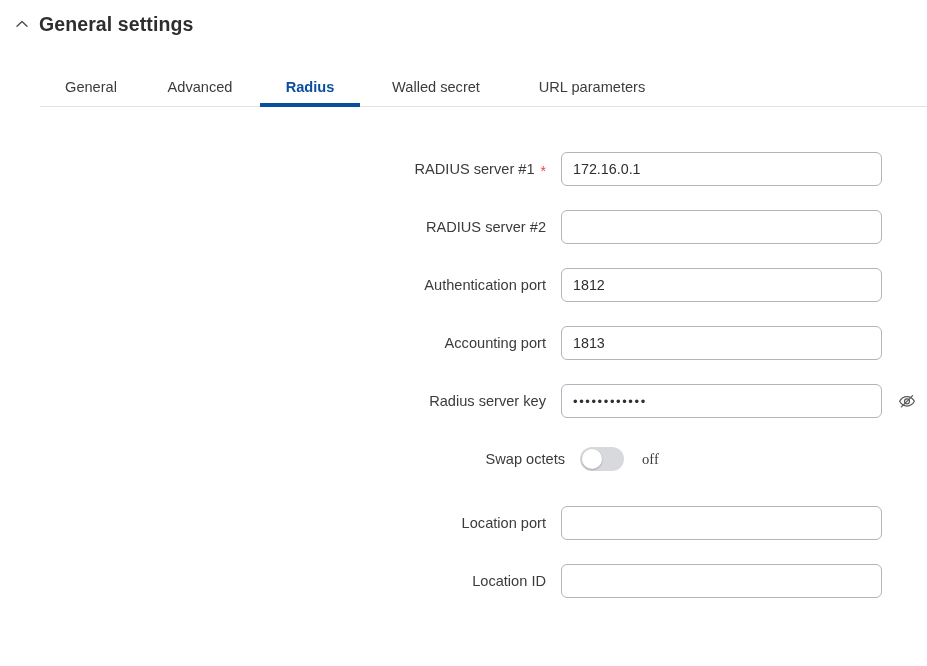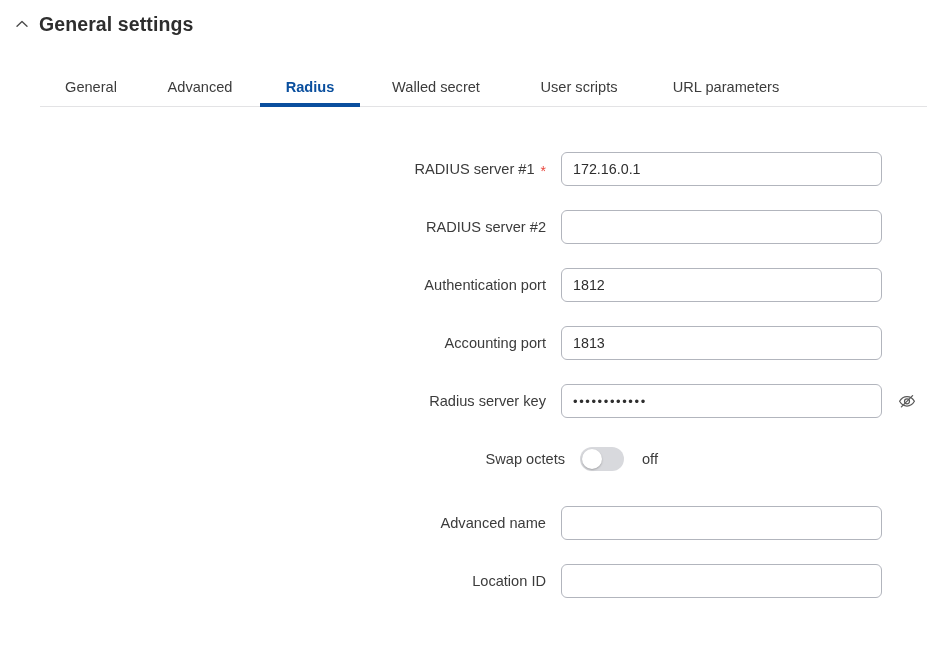--- a/index.html
+++ b/index.html
@@ -186,21 +186,21 @@
     align-items: center;
     justify-content: center;
     cursor: pointer;
     background: transparent;
     border: none;
     padding: 0;
   }
   .eye-toggle svg { display: block; }
 
   
-  .switch-row { display: flex; align-items: center; }
+  .switch-row { display: flex; align-items: center; font-family: Liberation Serif, serif; }
   .switch {
     width: 44px;
     height: 24px;
     border-radius: 12px;
     background: #d8d9dd;
     position: relative;
     cursor: pointer;
     flex: 0 0 auto;
     border: none;
     padding: 0;
@@ -244,23 +244,20 @@
       </button>
       <button class="tab tab-1">
         <span class="tab-label">Advanced</span>
       </button>
       <button class="tab tab-2 active">
         <span class="tab-label">Radius</span>
       </button>
       <button class="tab tab-3">
         <span class="tab-label">Walled secret</span>
       </button>
-      <button class="tab tab-4">
-        <span class="tab-label">User scripts</span>
-      </button>
       <button class="tab tab-5">
         <span class="tab-label">URL parameters</span>
       </button>
     </div>
     <div class="tabs-underline"></div>
   </div>
 
   <div class="form">
 
     <div class="field-row">
@@ -324,21 +321,21 @@
         <button class="switch">
           <span class="knob"></span>
         </button>
         <span class="switch-state">off</span>
       </div>
     </div>
 
     <div class="spacer-row"></div>
 
     <div class="field-row">
-      <div class="field-label">Advanced name</div>
+      <div class="field-label">Location port</div>
       <div class="field-control">
         <div class="input-wrap">
           <input class="text-input" type="text" value="" style="">
         </div>
       </div>
     </div>
 
     <div class="field-row">
       <div class="field-label">Location ID</div>
       <div class="field-control">

